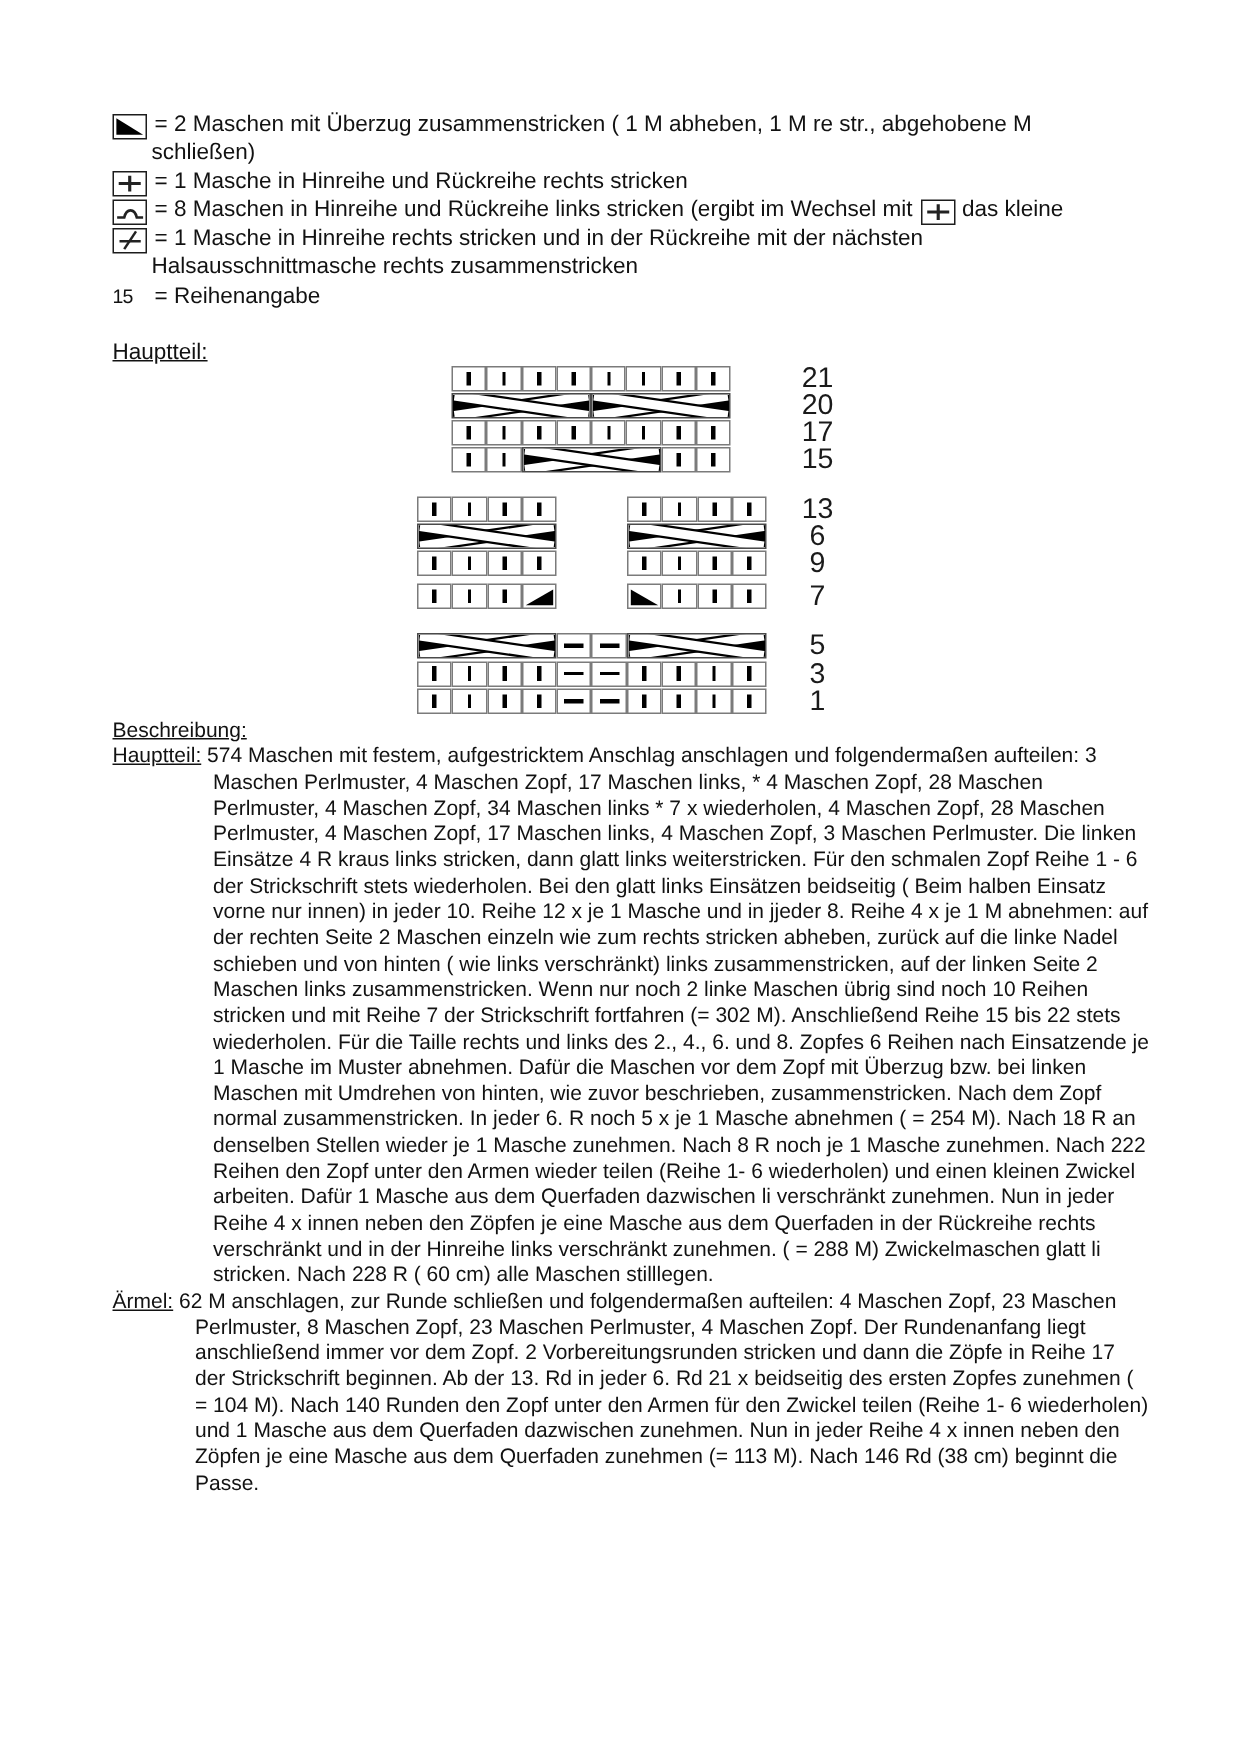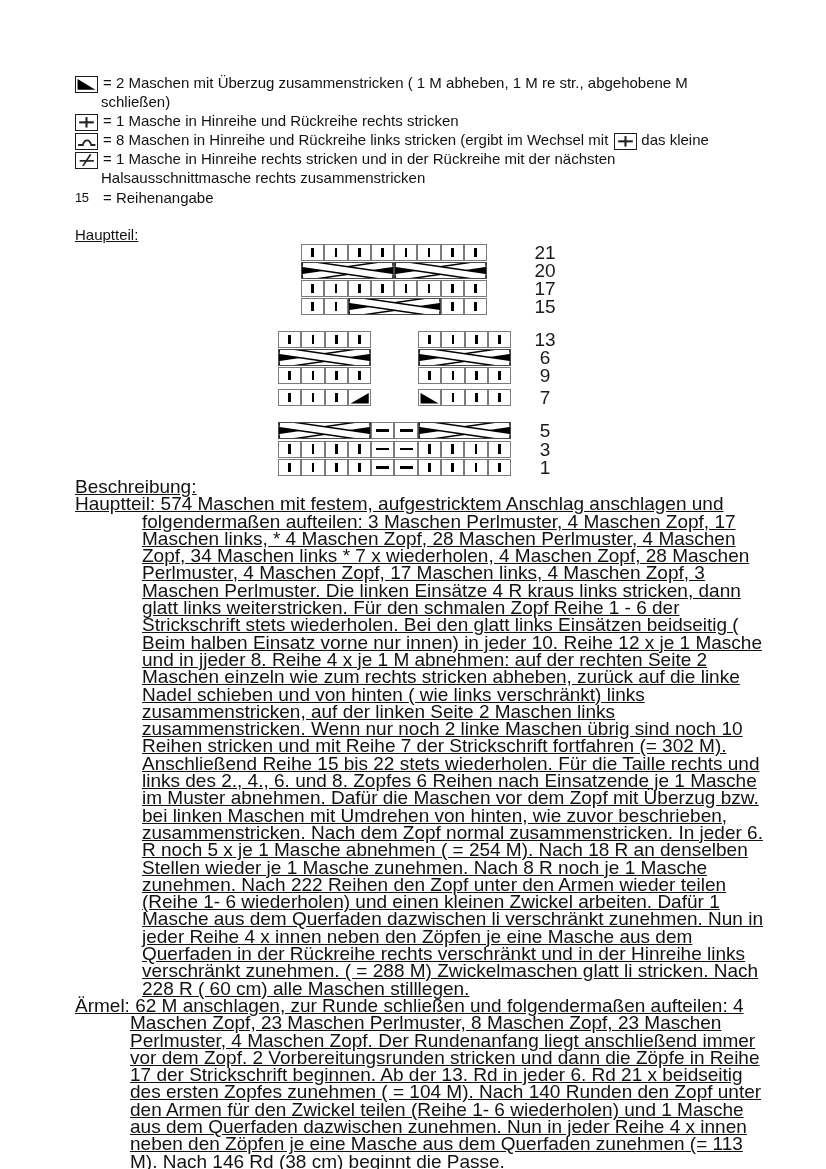--- a/index.html
+++ b/index.html
@@ -26,21 +26,21 @@
   }
   .bar-v { width:2.6px; height:9.5px; background:#000; display:block; }
   .bar-h { width:13px; height:2.6px; background:#000; display:block; }
   .cable {
     width:93.2px; height:17px; box-sizing:border-box; border:1px solid #4a4a4a;
     background:#fff; overflow:hidden;
   }
   .cell svg, .cable svg { width:100%; height:100%; display:block; }
   .row-label { position:absolute; width:22px; height:17px; line-height:17px; text-align:center; font-size:19px; color:#1a1a1a; }
   
-  .desc { position:absolute; left:75px; top:478px; width:692px; font-size:19px; line-height:17.3px;text-decoration:underline; }
+  .desc { position:absolute; left:75px; top:478px; width:692px; font-size:14px; line-height:17.3px; }
   .desc-heading { text-decoration:underline; }
   .para { margin:0; }
   .para.gap { }
   .plabel { text-decoration:underline; }
 </style>
 </head>
 <body>
 
 <div class="page">
   <div class="legend">

